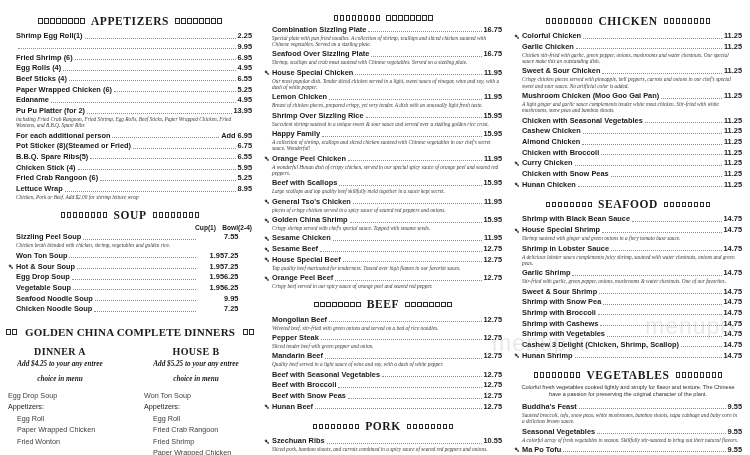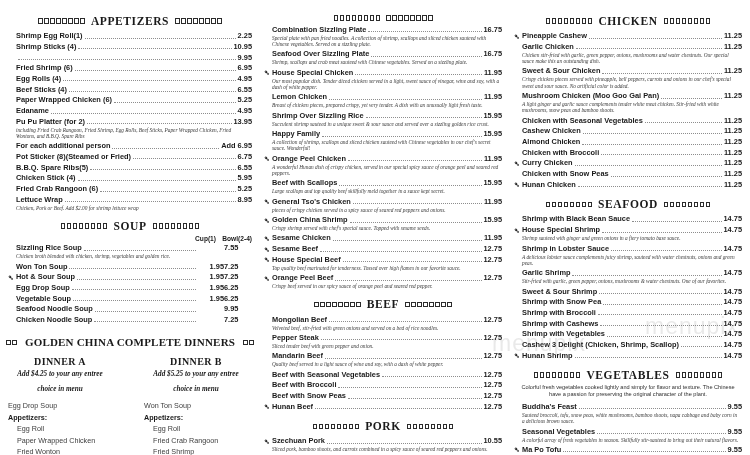--- a/index.html
+++ b/index.html
@@ -162,21 +162,21 @@
   .dinner-sub {
     font-family: "Liberation Serif", serif;
     font-style: italic;
     font-weight: bold;
     font-size: 7.2px;
     line-height: 15px;
     text-align: center;
     margin-bottom: 3px;
   }
   .dinner-line { font-size: 7.2px; line-height: 11.5px; color: #3c3c3c; }
-  .dinner-line.bold { font-weight: bold; color: #1a1a1a; }
+  .dinner-line.bold { font-weight: normal; color: #1a1a1a; }
   .dinner-line.ind { padding-left: 9px; }
 
   
   .wm {
     position: absolute;
     font-family: "Liberation Sans", sans-serif;
     font-size: 23px;
     letter-spacing: 1px;
     color: rgba(120,120,120,0.16);
     font-weight: 500;
@@ -218,26 +218,20 @@
     </div>
     <div class="rows" id="left-appetizers">
         <div class="row">
           <span class="spice"></span>
           <span class="nm">Shrimp Egg Roll(1)</span>
           <span class="dots"></span>
           <span class="pr">2.25</span>
         </div>
         <div class="row">
           <span class="spice"></span>
-          <span class="nm">Shrimp Sticks (4)</span>
-          <span class="dots"></span>
-          <span class="pr">10.95</span>
-        </div>
-        <div class="row">
-          <span class="spice"></span>
           <span class="dots"></span>
           <span class="pr">9.95</span>
         </div>
         <div class="row">
           <span class="spice"></span>
           <span class="nm">Fried Shrimp (6)</span>
           <span class="dots"></span>
           <span class="pr">6.95</span>
         </div>
         <div class="row">
@@ -333,21 +327,21 @@
           <i></i>
         </span>
     </div>
     <div class="colhdrs">
       <span class="h1">Cup(1)</span>
       <span class="h2">Bowl(2-4)</span>
     </div>
     <div class="rows" id="left-soup">
         <div class="row">
           <span class="spice"></span>
-          <span class="nm">Sizzling Rice Soup</span>
+          <span class="nm">Sizzling Peel Soup</span>
           <span class="dots"></span>
           <span class="pr1"></span>
           <span class="pr2">7.55</span>
         </div>
         <div class="desc">Chicken broth blended with chicken, shrimp, vegetables and golden rice.</div>
         <div class="row">
           <span class="spice"></span>
           <span class="nm">Won Ton Soup</span>
           <span class="dots"></span>
           <span class="pr1">1.95</span>
@@ -407,21 +401,21 @@
         <div class="dinner-sub">Add $4.25 to your any entree choice in menu</div>
         <div class="dinner-line">Egg Drop Soup</div>
         <div class="dinner-line bold">Appetizers:</div>
         <div id="dinner-a-apps">
             <div class="dinner-line ind">Egg Roll</div>
             <div class="dinner-line ind">Paper Wrapped Chicken</div>
             <div class="dinner-line ind">Fried Wonton</div>
           </div>
       </div>
       <div class="dinner-col">
-        <div class="dinner-name">DINNER B</div>
+        <div class="dinner-name">HOUSE B</div>
         <div class="dinner-sub">Add $5.25 to your any entree choice in menu</div>
         <div class="dinner-line">Won Ton Soup</div>
         <div class="dinner-line bold">Appetizers:</div>
         <div id="dinner-b-apps">
             <div class="dinner-line ind">Egg Roll</div>
             <div class="dinner-line ind">Fried Crab Rangoon</div>
             <div class="dinner-line ind">Fried Shrimp</div>
             <div class="dinner-line ind">Paper Wrapped Chicken</div>
           </div>
       </div>
@@ -642,21 +636,21 @@
           <i></i>
           <i></i>
           <i></i>
           <i></i>
           <i></i>
         </span>
     </div>
     <div class="rows" id="mid-pork">
         <div class="row">
           <span class="spice">➴</span>
-          <span class="nm">Szechuan Pork</span>
+          <span class="nm">Szechuan Ribs</span>
           <span class="dots"></span>
           <span class="pr">10.55</span>
         </div>
         <div class="desc">Sliced pork, bamboo shoots, and carrots combined in a spicy sauce of seared red peppers and onions.</div>
       </div>
 
   </div>
 
   <div class="col col-right">
 
@@ -679,21 +673,21 @@
           <i></i>
           <i></i>
           <i></i>
           <i></i>
           <i></i>
         </span>
     </div>
     <div class="rows" id="right-chicken">
         <div class="row">
           <span class="spice">➴</span>
-          <span class="nm">Pineapple Cashew</span>
+          <span class="nm">Colorful Chicken</span>
           <span class="dots"></span>
           <span class="pr">11.25</span>
         </div>
         <div class="row">
           <span class="spice"></span>
           <span class="nm">Garlic Chicken</span>
           <span class="dots"></span>
           <span class="pr">11.25</span>
         </div>
         <div class="desc">Chicken stir-fried with garlic, green pepper, onions, mushrooms and water chestnuts. Our special sauce make this an outstanding dish.</div>

